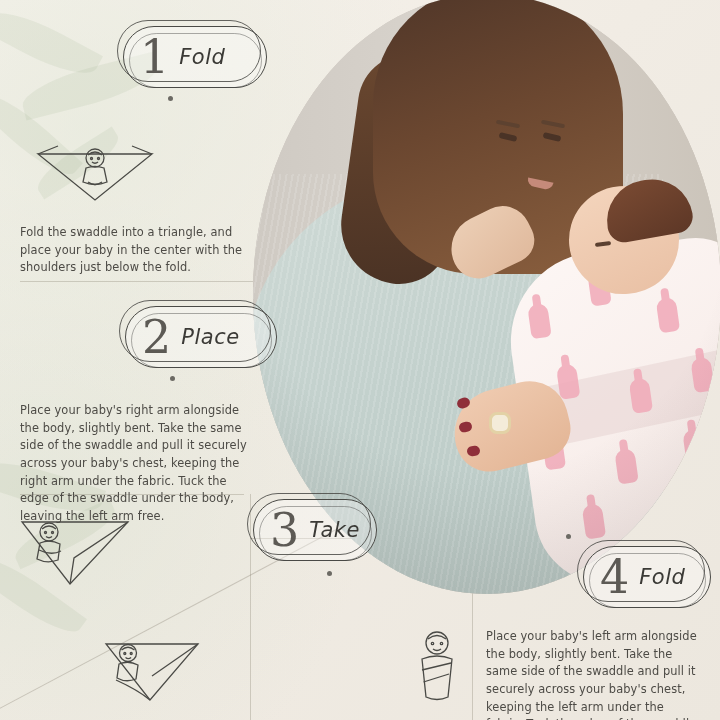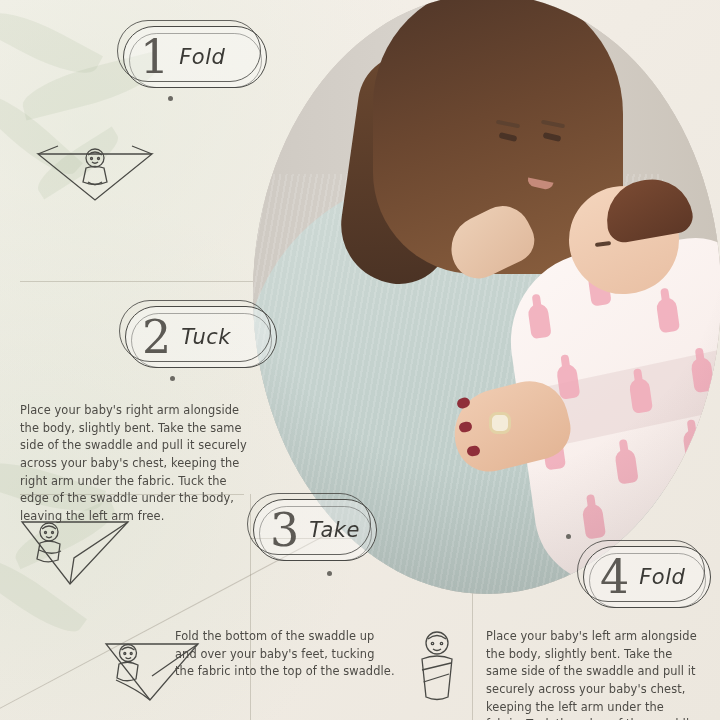--- a/index.html
+++ b/index.html
@@ -311,24 +311,25 @@
     <path d="M8 20 L28 12 M122 20 L102 12"></path>
     <circle cx="65" cy="24" r="9"></circle>
     <path d="M58 21 q7 -6 14 0"></path>
     <circle cx="61.5" cy="24.5" r="1"></circle>
       <circle cx="68.5" cy="24.5" r="1"></circle>
     <path d="M62 28 q3 2.5 6 0"></path>
     <path d="M56 34 q9 -3 18 0 l3 14 q-12 5 -24 0 Z"></path>
     <path d="M58 48 q7 5 14 0"></path>
   </svg>
 
+  <div class="copy" style="left:20px;top:224px;width:226px;">Fold the swaddle into a triangle, and place your baby in the center with the shoulders just below the fold.</div>
 
   <div class="pill" style="left:125px;top:306px;width:152px;">
     <span class="num">2</span>
-    <span class="word">Tuck</span>
+    <span class="word">Place</span>
   </div>
   <div class="pill-outline" style="left:119px;top:300px;width:152px;height:62px;"></div>
   <div class="pill-outline" style="left:131px;top:313px;width:141px;height:55px;border-color:rgba(74,74,70,.45);"></div>
   <div style="position:absolute;left:170px;top:376px;width:5px;height:5px;border-radius:50%;background:#6c6a64;"></div>
 
   <div class="copy" style="left:20px;top:402px;width:228px;">Place your baby's right arm alongside the body, slightly bent. Take the same side of the swaddle and pull it securely across your baby's chest, keeping the right arm under the fabric. Tuck the edge of the swaddle under the body, leaving the left arm free.</div>
 
   <svg class="art" width="120" height="90" viewBox="0 0 120 90" style="left:16px;top:506px;" fill="none" stroke="#4a4a46" stroke-width="1.3">
     <path d="M6 16 L112 16 L54 78 Z"></path>
     <path d="M112 16 L58 52 L54 78"></path>
@@ -354,21 +355,20 @@
     <path d="M100 14 L54 46"></path>
     <path d="M18 50 q22 10 34 20"></path>
     <circle cx="30" cy="23" r="8.5"></circle>
     <path d="M23.5 20 q6.5 -5.5 13 0"></path>
     <circle cx="26.8" cy="23.5" r="1"></circle>
       <circle cx="33.2" cy="23.5" r="1"></circle>
     <path d="M27.5 27.5 q2.8 2.4 5.6 0"></path>
     <path d="M21 34 q9.5 -4 19 1 l-2 14 q-10 4 -19 -1 Z"></path>
   </svg>
 
-  <div class="copy" style="left:175px;top:628px;width:222px;">Fold the bottom of the swaddle up and over your baby's feet, tucking the fabric into the top of the swaddle.</div>
 
   <div class="pill" style="left:583px;top:546px;width:128px;">
     <span class="num">4</span>
     <span class="word">Fold</span>
   </div>
   <div class="pill-outline" style="left:577px;top:540px;width:128px;height:62px;"></div>
   <div class="pill-outline" style="left:589px;top:553px;width:117px;height:55px;border-color:rgba(74,74,70,.45);"></div>
   <div style="position:absolute;left:566px;top:534px;width:5px;height:5px;border-radius:50%;background:#6c6a64;"></div>
 
   <svg class="art" width="74" height="80" viewBox="0 0 74 80" style="left:400px;top:626px;" fill="none" stroke="#4a4a46" stroke-width="1.3">

